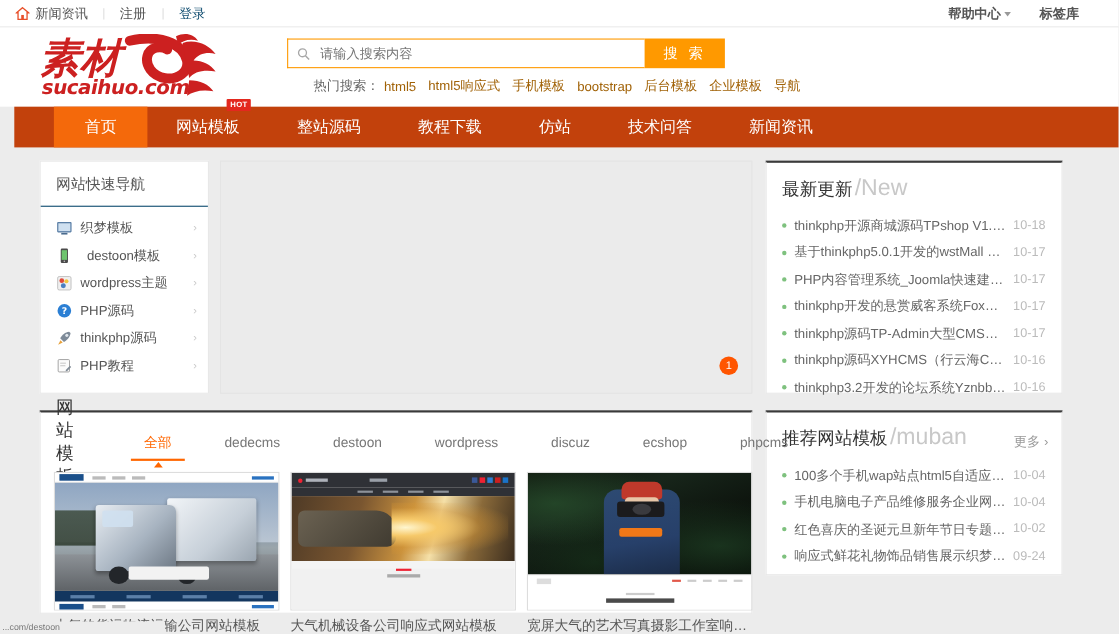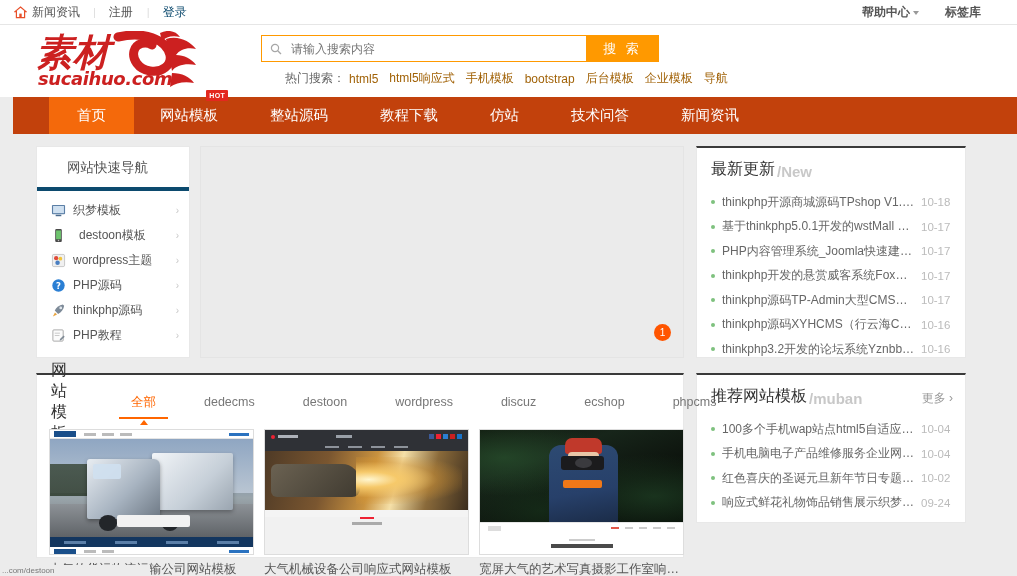--- a/index.html
+++ b/index.html
@@ -96,22 +96,22 @@
   .col-left { width: 648px; }
   .col-right { width: 270px; margin-left: 12px; }
 
   
   .row1 { display: flex; }
   .quicknav {
     width: 154px; background: #fff; border: 1px solid #e8e8e8;
     height: 212px;
   }
   .qn-title {
-    font-size: 13.5px; color: #555; padding: 12px 0 10px 30px;
-    border-bottom: 4px solid #0c4a6e;
+    font-size: 13.5px; color: #555; padding: 12px 0 10px 14px;
+    border-bottom: 1px solid #0c4a6e;
   }
   .qn-list { padding: 7px 0 0 0; }
   .qn-item {
     display: flex; align-items: center; height: 25px;
     padding: 0 10px 0 14px; text-decoration: none; color: #555;
     font-size: 12px;
   }
   .qn-ico { width: 15px; height: 15px; margin-right: 7px; flex: none; display: block; }
   .qn-label { flex: 1; white-space: nowrap; overflow: hidden; }
   .qn-chev { color: #c9c9c9; font-size: 10px; }
@@ -126,21 +126,21 @@
     position: absolute; right: 12px; bottom: 16px;
     width: 17px; height: 17px; border-radius: 50%;
     background: #ff5500; color: #fff; font-size: 10px;
     display: flex; align-items: center; justify-content: center;
   }
 
   
   .panel { background: #fff; border: 1px solid #e8e8e8; border-top: 2px solid #3a3a3a; }
   .panel-head { display: flex; align-items: flex-end; padding: 11px 12px 8px 14px; }
   .panel-title { font-size: 16px; color: #333; font-weight: normal; margin: 0; }
-  .panel-title-en { font-size: 15px; color: #c8c8c8; margin-left: 2px; font-weight: bold; }
+  .panel-title-en { font-size: 21px; color: #c8c8c8; margin-left: 2px; }
   .panel-more { margin-left: auto; color: #999; font-size: 12px; text-decoration: none; }
 
   
   .rlist { padding: 2px 12px 9px 14px; }
   .rlist-item { display: flex; align-items: center; height: 24.5px; font-size: 12px; }
   .rdot { width: 4px; height: 4px; border-radius: 50%; background: #7ec17e; margin-right: 7px; flex: none; }
   .rtext {
     color: #666; text-decoration: none; flex: 1;
     white-space: nowrap; overflow: hidden; text-overflow: ellipsis;
     max-width: 193px;

